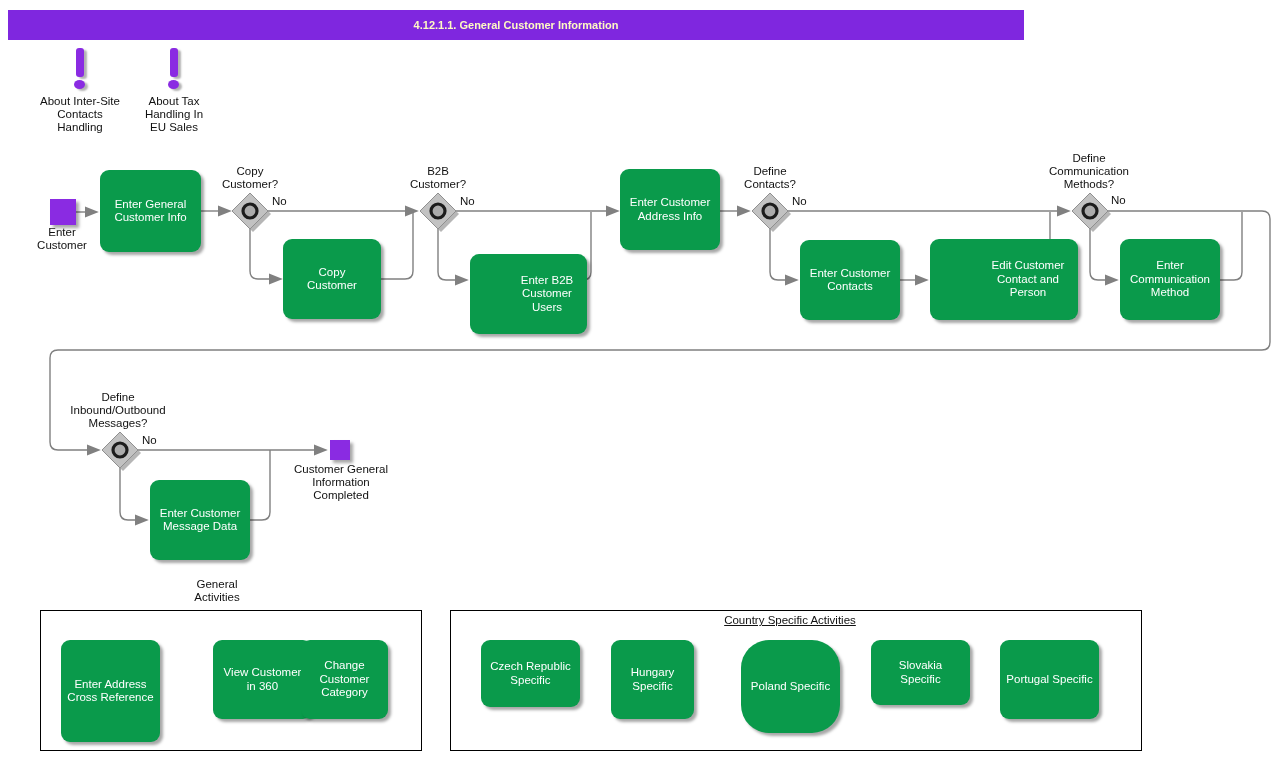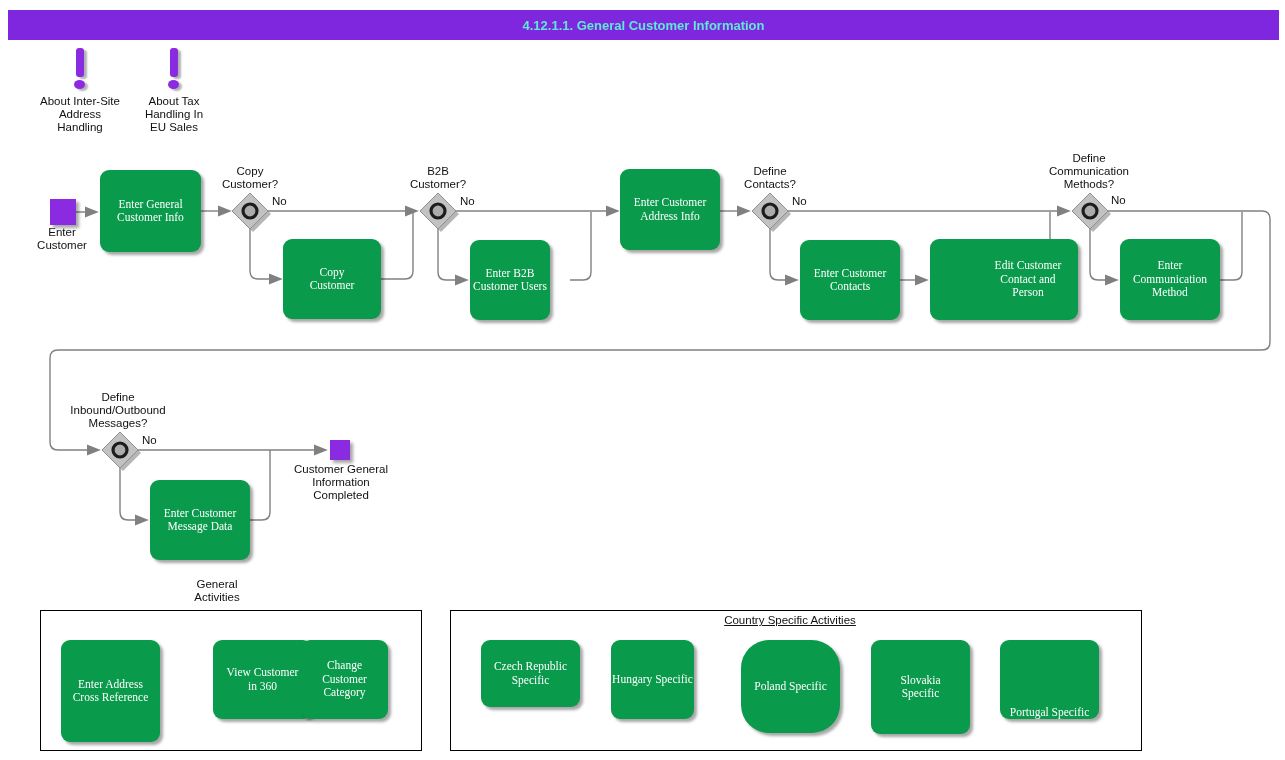--- a/index.html
+++ b/index.html
@@ -4,36 +4,35 @@
 <style>
   html,body{margin:0;padding:0;}
   body{
     position:relative;
     width:1285px;height:760px;
     background:#fff;
     font-family:"Liberation Sans", sans-serif;
     overflow:hidden;
   }
   .titlebar{
-    position:absolute;left:8px;top:10px;width:1271px;height:30px;
+    position:absolute;left:8px;top:10px;width:1016px;height:30px;
     background:var(--title_bar);
-    color:#5eead4;font-size:13px;font-weight:bold;
+    color:#fef9c3;font-size:11px;font-weight:bold;
     display:flex;align-items:center;justify-content:center;
   }
   .activity{
     position:absolute;
     background:var(--green);
     border-radius:9px;
     color:#fff;
     display:flex;align-items:center;justify-content:center;
     text-align:center;white-space:pre-line;
     font-size:11.5px;line-height:13.5px;
     box-shadow:3px 3px 3px rgba(0,0,0,0.35);
     cursor:pointer;
-    font-family:Liberation Serif, serif;
   }
   .lbl{
     position:absolute;
     transform:translateX(-50%);
     white-space:pre-line;text-align:center;
     font-size:11.5px;line-height:13px;color:#111;
   }
   .no-lbl{
     position:absolute;
     font-size:11.5px;color:#111;
@@ -68,21 +67,21 @@
 <body>
 
 <div class="titlebar">
   <span>4.12.1.1. General Customer Information</span>
 </div>
 
 <div>
   <div class="note-bar" style="left:76px;top:48px;"></div>
   <div class="note-dot" style="left:74px;top:80px;"></div>
   <div class="lbl" style="left:80px;top:95px;">About Inter-Site
-Address
+Contacts
 Handling</div>
 </div>
 <div>
   <div class="note-bar" style="left:170px;top:48px;"></div>
   <div class="note-dot" style="left:168px;top:80px;"></div>
   <div class="lbl" style="left:174px;top:95px;">About Tax
 Handling In
 EU Sales</div>
 </div>
 
@@ -146,21 +145,21 @@
 Customer</div>
 <div class="sq" style="left:330px;top:440px;width:20px;height:20px;"></div>
 <div class="lbl" style="left:341px;top:463px;">Customer General
 Information
 Completed</div>
 
 <div class="activity" style="left:100px;top:170px;width:101px;height:82px;"><span>Enter General
 Customer Info</span></div>
 <div class="activity" style="left:283px;top:239px;width:98px;height:80px;"><span>Copy
 Customer</span></div>
-<div class="activity" style="left:470px;top:240px;width:80px;height:80px;"><span>Enter B2B
+<div class="activity" style="left:470px;top:254px;width:80px;height:80px;padding-left:37px;"><span>Enter B2B
 Customer Users</span></div>
 <div class="activity" style="left:620px;top:169px;width:100px;height:81px;"><span>Enter Customer
 Address Info</span></div>
 <div class="activity" style="left:800px;top:240px;width:100px;height:80px;"><span>Enter Customer
 Contacts</span></div>
 <div class="activity" style="left:930px;top:239px;width:100px;height:81px;padding-left:48px;"><span>Edit Customer
 Contact and
 Person</span></div>
 <div class="activity" style="left:1120px;top:239px;width:100px;height:81px;"><span>Enter
 Communication
@@ -197,15 +196,15 @@
 <div class="activity" style="left:301px;top:640px;width:87px;height:79px;"><span>Change
 Customer
 Category</span></div>
 
 <div class="group-box" style="left:450px;top:610px;width:690px;height:139px;"></div>
 <div class="lbl" style="left:790px;top:614px;text-decoration:underline;">Country Specific Activities</div>
 <div class="activity" style="left:481px;top:640px;width:99px;height:67px;"><span>Czech Republic
 Specific</span></div>
 <div class="activity" style="left:611px;top:640px;width:83px;height:79px;"><span>Hungary Specific</span></div>
 <div class="activity" style="left:741px;top:640px;width:99px;height:93px;border-radius:28px;"><span>Poland Specific</span></div>
-<div class="activity" style="left:871px;top:640px;width:99px;height:94px;"><span>Slovakia
+<div class="activity" style="left:871px;top:640px;width:99px;height:65px;"><span>Slovakia
 Specific</span></div>
-<div class="activity" style="left:1000px;top:640px;width:99px;height:79px;align-items:flex-end;"><span>Portugal Specific</span></div>
+<div class="activity" style="left:1000px;top:640px;width:99px;height:79px;"><span>Portugal Specific</span></div>
 
 </body></html>

